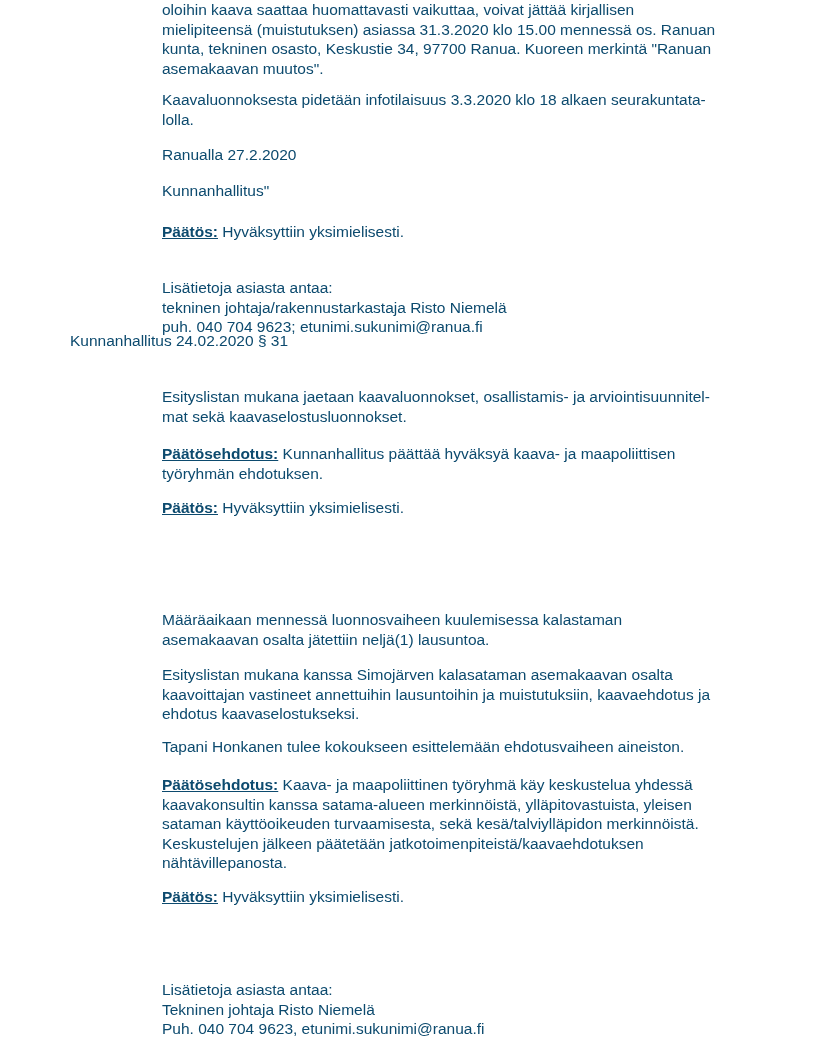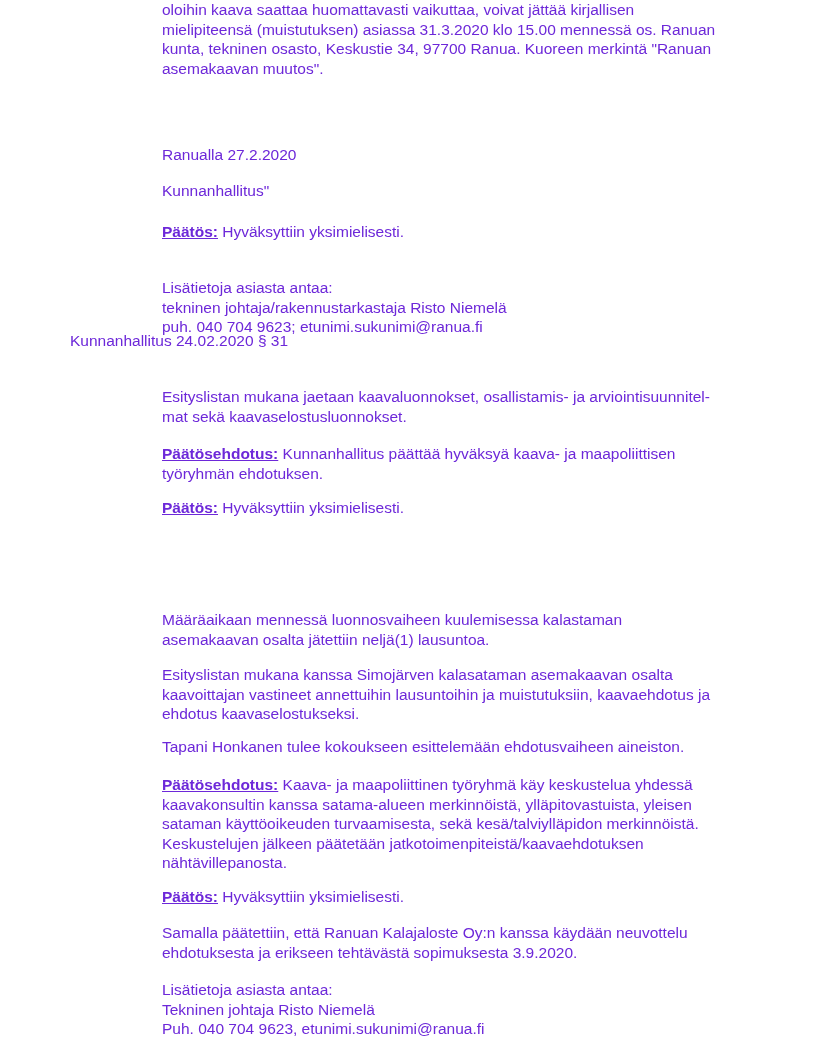--- a/index.html
+++ b/index.html
@@ -5,38 +5,40 @@
 <style>
   html, body { margin: 0; padding: 0; background: #ffffff; }
   .page {
     position: relative;
     width: 816px;
     height: 1056px;
     background: #ffffff;
     font-family: "Liberation Sans", sans-serif;
     font-size: 15.5px;
     line-height: 19.5px;
-    color: #6d28d9;
+    color: #0c4a6e;
     overflow: hidden;
   }
   .blk { position: absolute; white-space: pre-line; }
   .body-blk { left: 162px; width: 650px; }
   .margin-blk { left: 70px; width: 740px; }
   .lead { font-weight: bold; text-decoration: underline; }
 </style>
 </head>
 <body>
 
 <div class="page">
 
   <div class="blk body-blk" style="top:0px">oloihin kaava saattaa huomattavasti vaikuttaa, voivat jättää kirjallisen
 mielipiteensä (muistutuksen) asiassa 31.3.2020 klo 15.00 mennessä os. Ranuan
 kunta, tekninen osasto, Keskustie 34, 97700 Ranua. Kuoreen merkintä "Ranuan
 asemakaavan muutos".</div>
 
+  <div class="blk body-blk" style="top:90px">Kaavaluonnoksesta pidetään infotilaisuus 3.3.2020 klo 18 alkaen seurakuntata-
+lolla.</div>
 
   <div class="blk body-blk" style="top:145px">Ranualla 27.2.2020</div>
 
   <div class="blk body-blk" style="top:181px">Kunnanhallitus"</div>
 
   <div class="blk body-blk" style="top:222px"><span class="lead">Päätös:</span><span> Hyväksyttiin yksimielisesti.</span></div>
 
   <div class="blk body-blk" style="top:278px">Lisätietoja asiasta antaa:
 tekninen johtaja/rakennustarkastaja Risto Niemelä
 puh. 040 704 9623; etunimi.sukunimi@ranua.fi</div>
@@ -63,20 +65,18 @@
   <div class="blk body-blk" style="top:737px">Tapani Honkanen tulee kokoukseen esittelemään ehdotusvaiheen aineiston.</div>
 
   <div class="blk body-blk" style="top:775px"><span class="lead">Päätösehdotus:</span><span> Kaava- ja maapoliittinen työryhmä käy keskustelua yhdessä
 kaavakonsultin kanssa satama-alueen merkinnöistä, ylläpitovastuista, yleisen
 sataman käyttöoikeuden turvaamisesta, sekä kesä/talviylläpidon merkinnöistä.
 Keskustelujen jälkeen päätetään jatkotoimenpiteistä/kaavaehdotuksen
 nähtävillepanosta.</span></div>
 
   <div class="blk body-blk" style="top:887px"><span class="lead">Päätös:</span><span> Hyväksyttiin yksimielisesti.</span></div>
 
-  <div class="blk body-blk" style="top:923px">Samalla päätettiin, että Ranuan Kalajaloste Oy:n kanssa käydään neuvottelu
-ehdotuksesta ja erikseen tehtävästä sopimuksesta 3.9.2020.</div>
 
   <div class="blk body-blk" style="top:980px">Lisätietoja asiasta antaa:
 Tekninen johtaja Risto Niemelä
 Puh. 040 704 9623, etunimi.sukunimi@ranua.fi</div>
 
 </div>
 
 </body></html>

